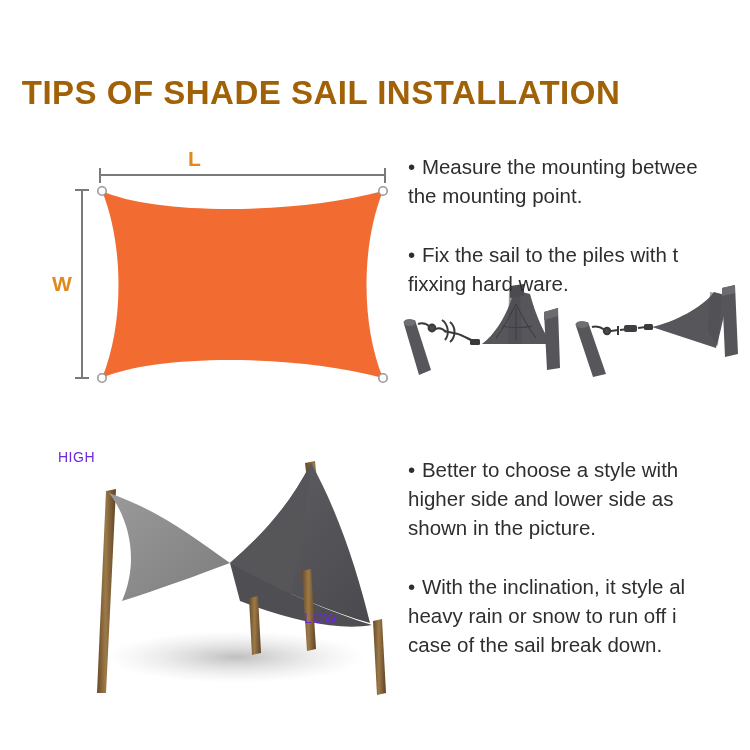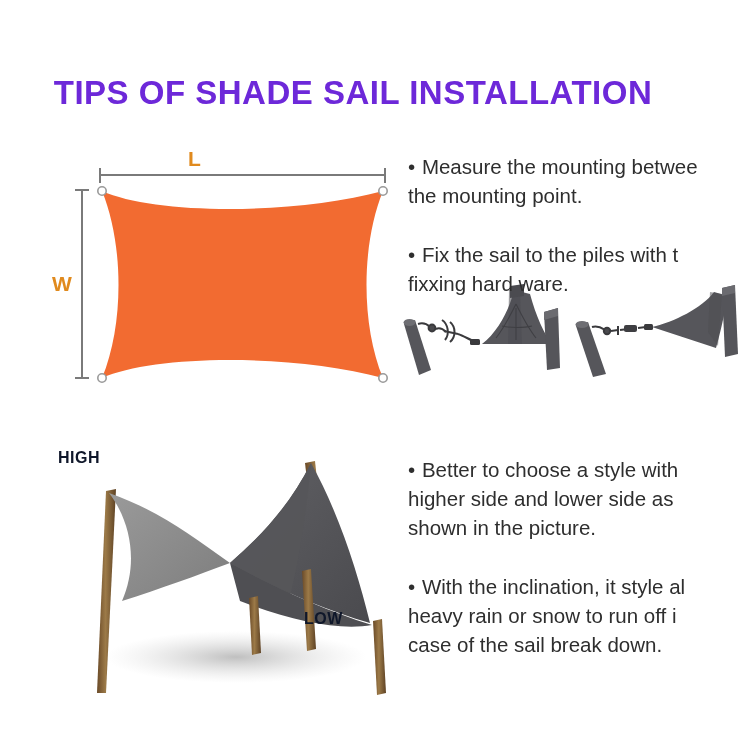--- a/index.html
+++ b/index.html
@@ -21,23 +21,22 @@
   
   #title {
     position: absolute;
     left: 0;
     top: 74px;
     width: 642px;
     text-align: center;
     font-size: 33px;
     font-weight: bold;
     letter-spacing: 0.5px;
-    color: #6d28d9;
+    color: #a16207;
     white-space: nowrap;
-    margin-left: 32px;
   }
 
   
   .panel { position: absolute; }
 
   
   #sail-panel { left: 45px; top: 140px; width: 360px; height: 260px; }
   #sail-panel svg { display: block; }
 
   .dim-label {
@@ -52,23 +51,23 @@
 
   
   #hardware-left  { left: 398px; top: 282px; width: 180px; height: 95px; }
   #hardware-right { left: 562px; top: 282px; width: 190px; height: 95px; }
 
   
   #shade-panel { left: 40px; top: 455px; width: 380px; height: 245px; }
 
   .hl-label {
     position: absolute;
-    font-size: 16px;
-    font-weight: bold;
-    color: #0f172a;
+    font-size: 14px;
+    font-weight: normal;
+    color: #6d28d9;
     line-height: 1;
     letter-spacing: 0.5px;
   }
   #label-HIGH { left: 58px; top: 450px; }
   #label-LOW  { left: 304px; top: 611px; }
 
   
   .text-block {
     position: absolute;
     left: 408px;

